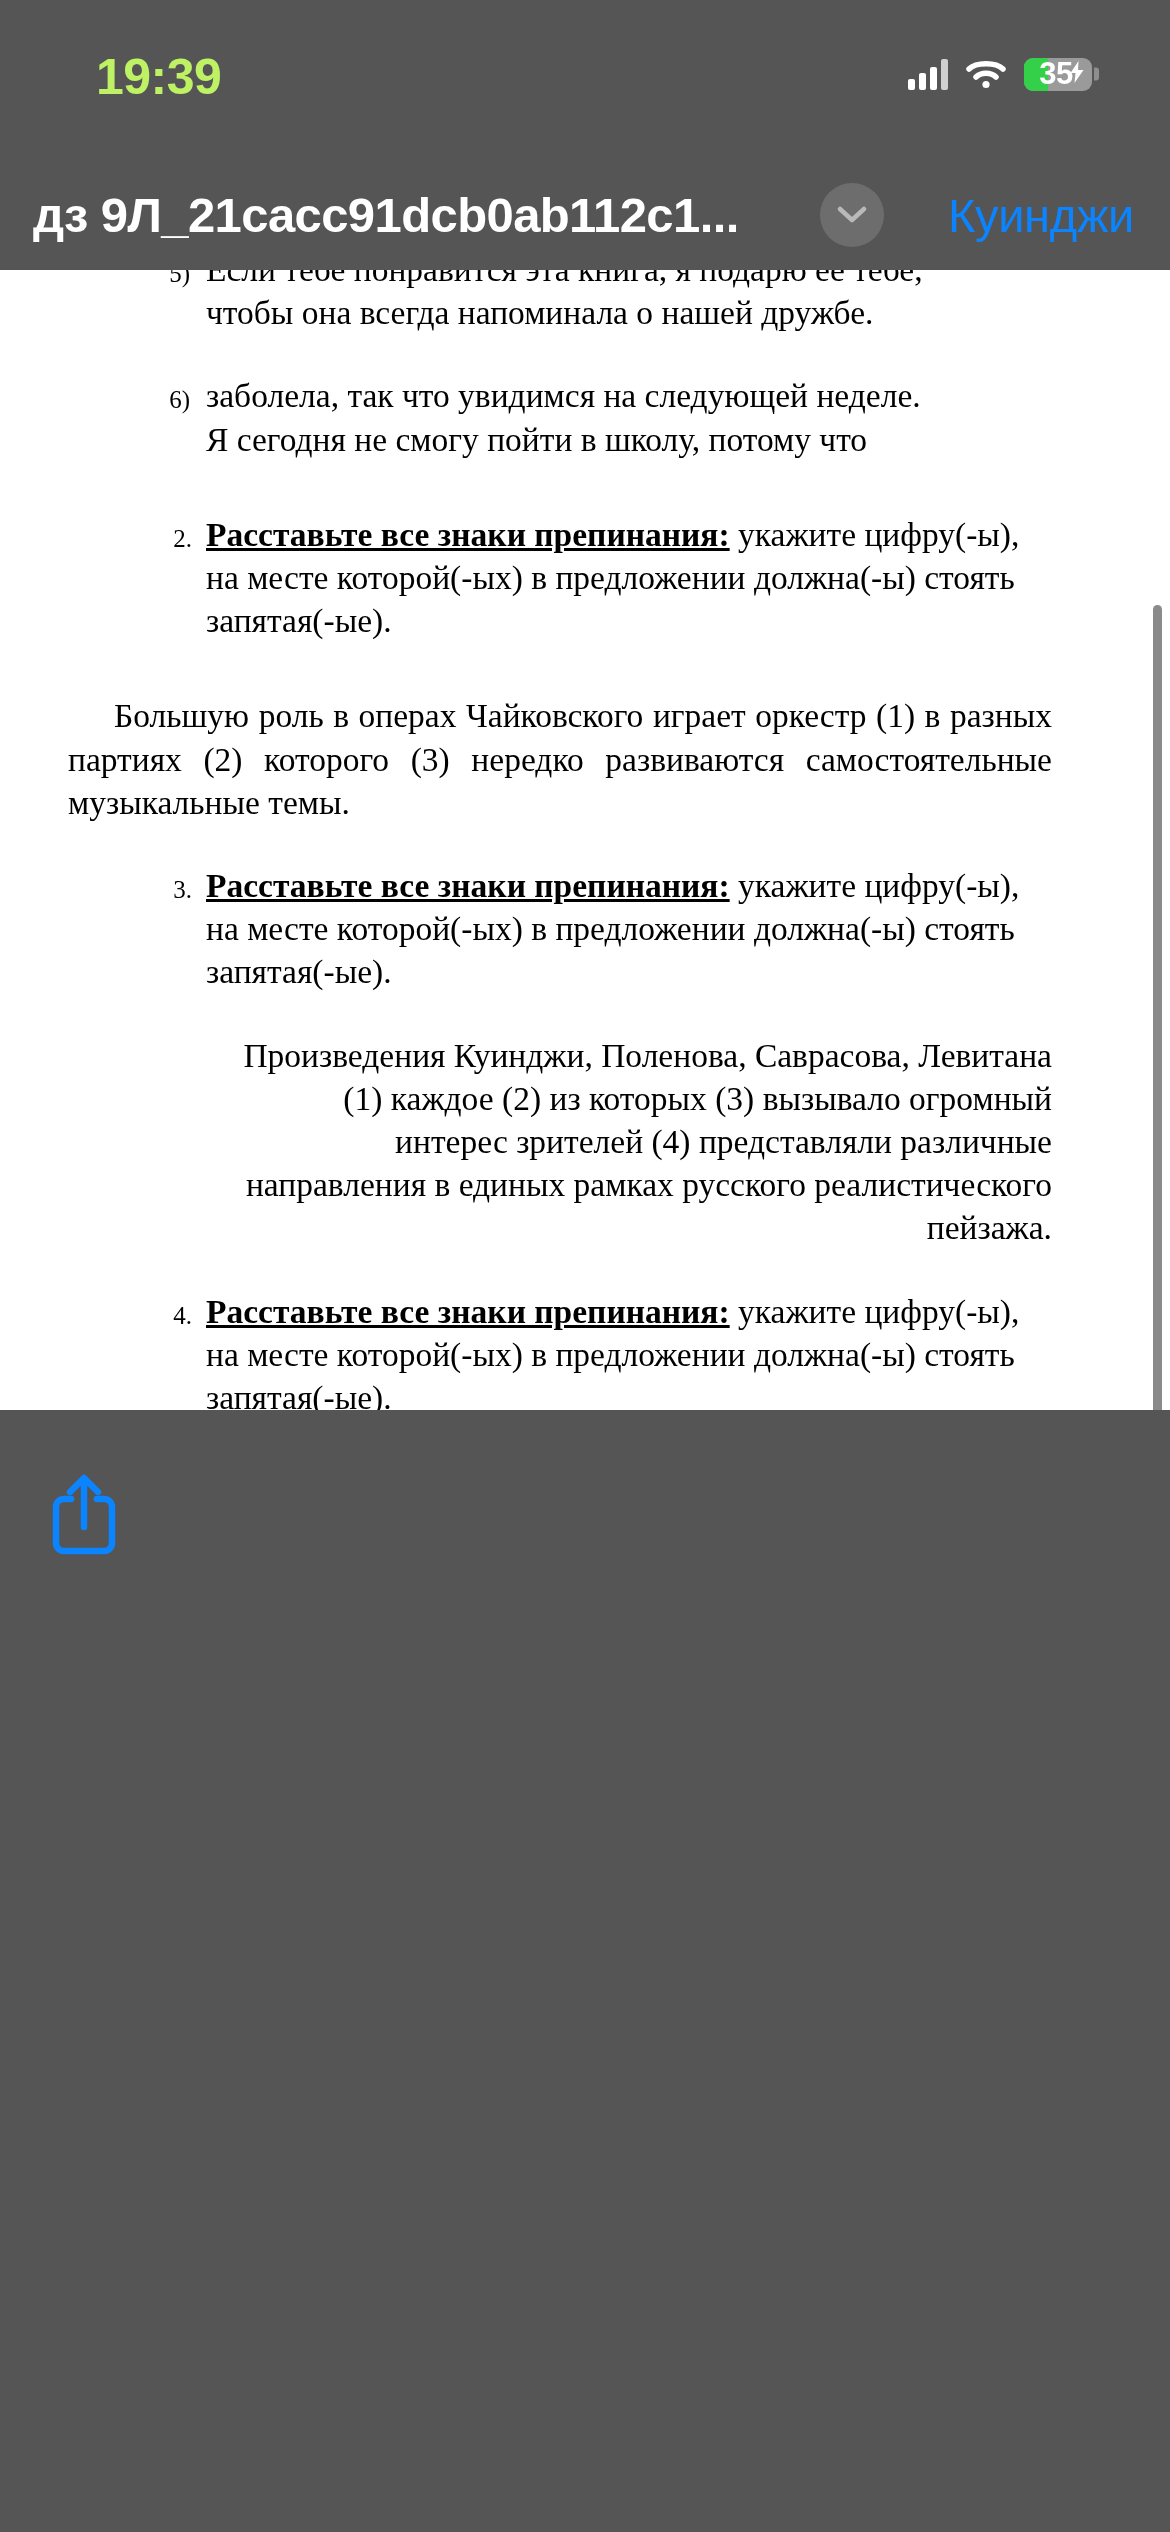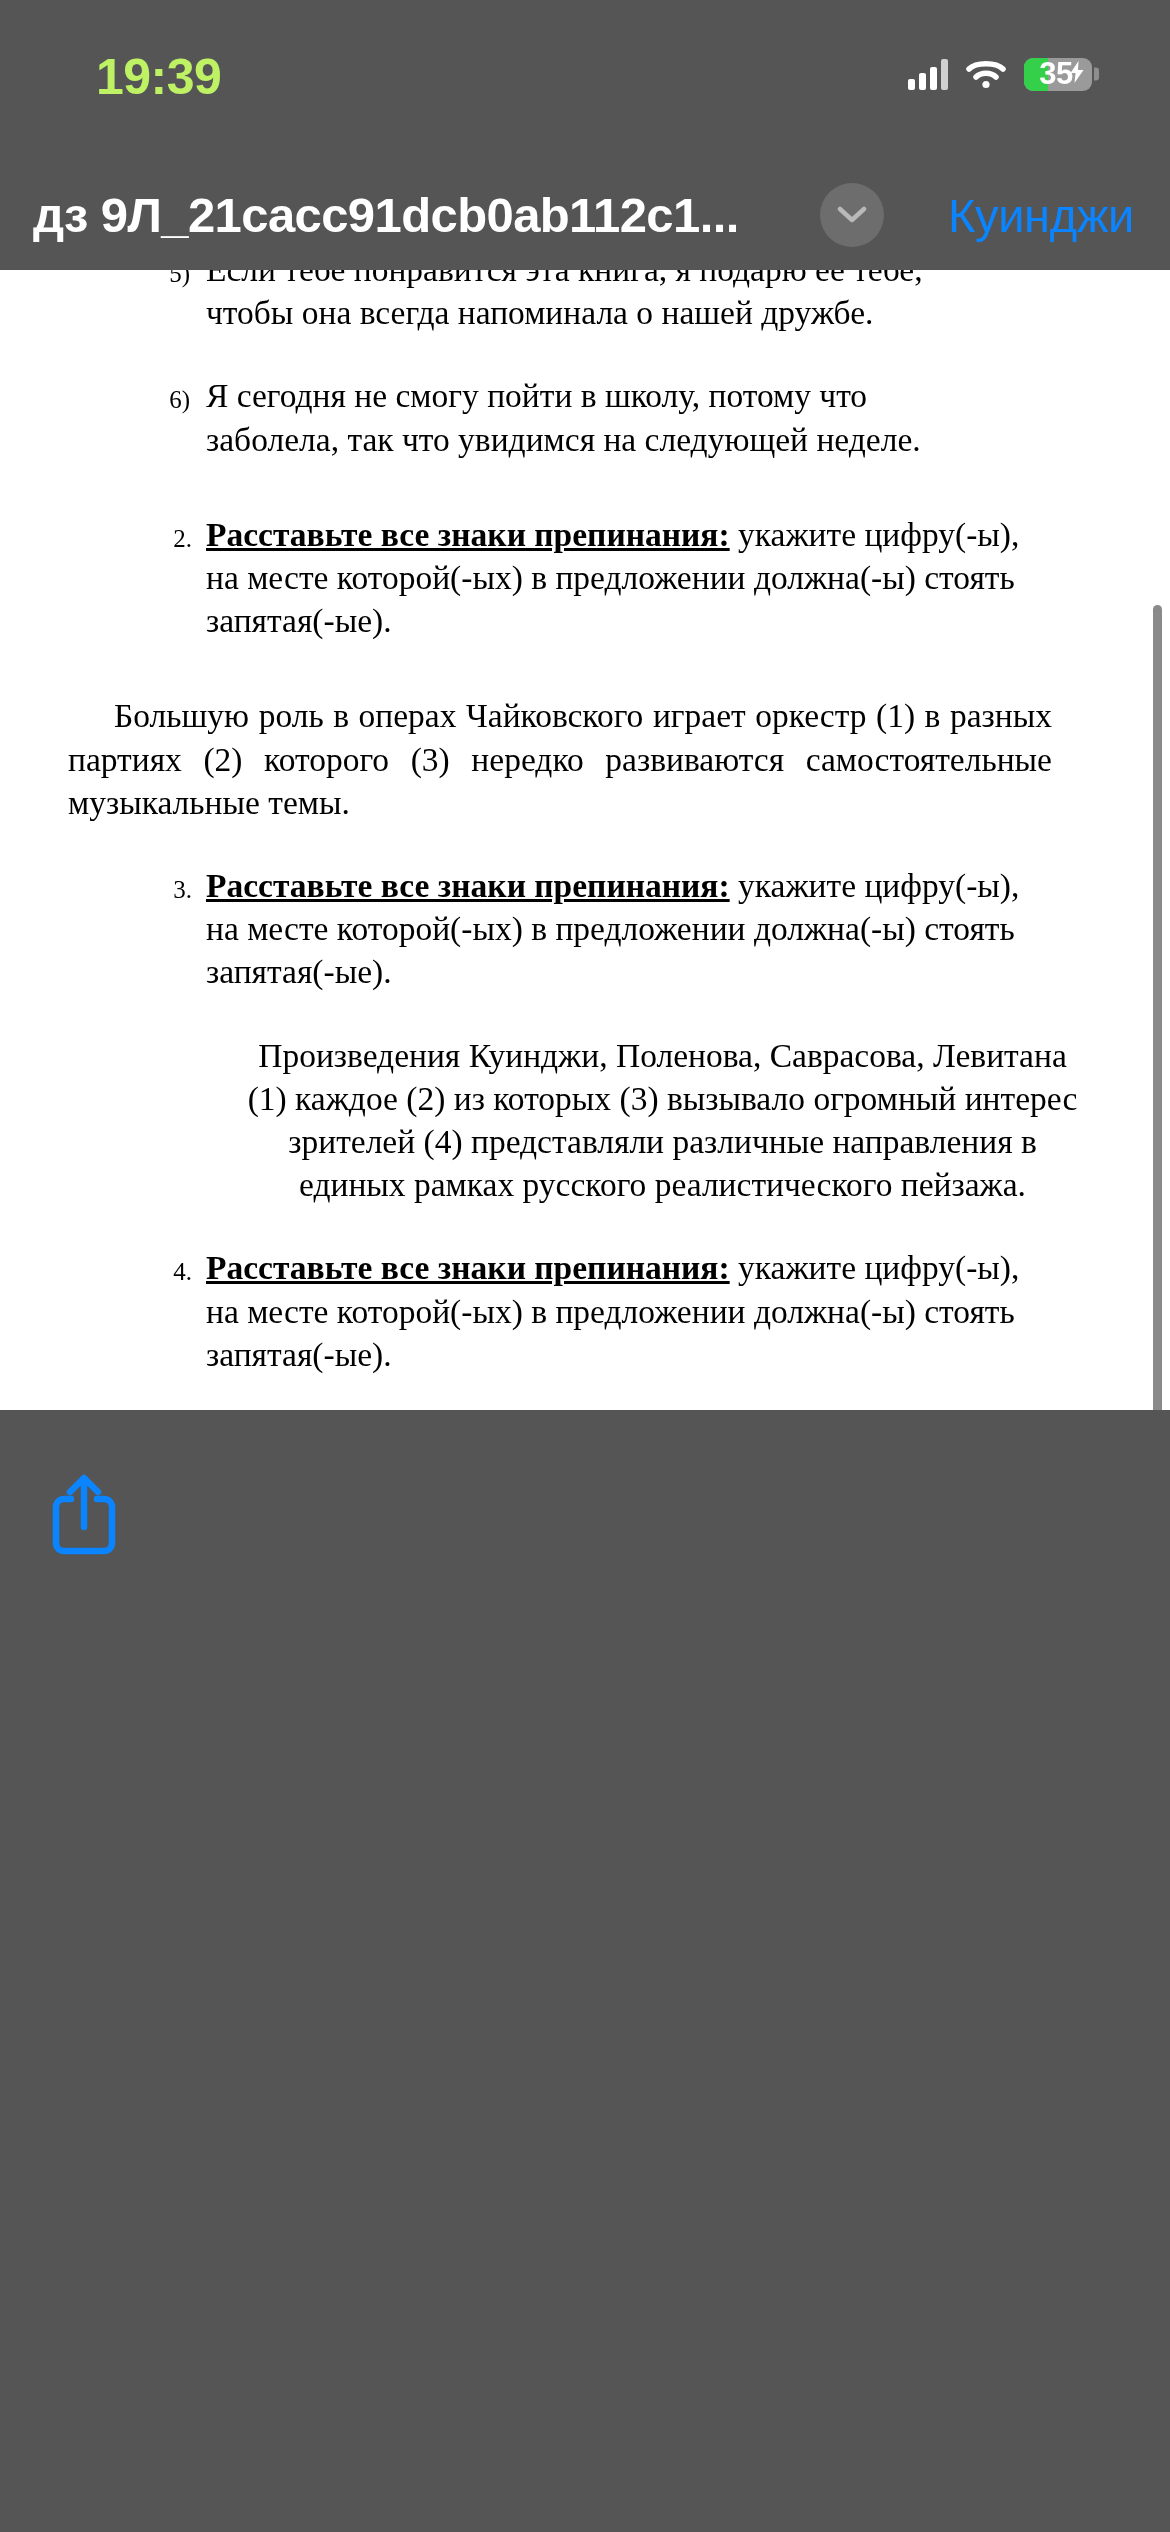--- a/index.html
+++ b/index.html
@@ -192,22 +192,22 @@
   .task-body b { font-weight:700;text-decoration:underline; }
 
   
   .para {
     margin:0 118px 0 68px;
     text-indent:46px;
     text-align:justify;
     text-align-last:left;
   }
   .para-ind {
-    margin:0 85px 0 240px;
-    text-align:center;
+    margin:0 118px 0 240px;
+    text-align:right;
   }
   .sp-md { height:40px; }
   .sp-lg { height:52px; }
 
   
   .scrollbar {
     position:absolute;
     right:8px;
     top:605px;
     width:9px;
@@ -248,22 +248,22 @@
             <div>Если тебе понравится эта книга, я подарю ее тебе,</div>
             <div>чтобы она всегда напоминала о нашей дружбе.</div>
           </div>
         </div>
 
         <div class="sp-md"></div>
 
         <div class="sub-item">
           <div class="sub-marker">6)</div>
           <div class="sub-body">
+            <div>заболела, так что увидимся на следующей неделе.</div>
             <div>Я сегодня не смогу пойти в школу, потому что</div>
-            <div>заболела, так что увидимся на следующей неделе.</div>
           </div>
         </div>
 
         <div class="sp-lg"></div>
 
         <div class="task">
           <div class="task-num">2.</div>
           <div class="task-body"><b>Расставьте все знаки препинания:</b><span> укажите цифру(-ы), на месте которой(-ых) в предложении должна(-ы) стоять запятая(-ые).</span></div>
         </div>
 

